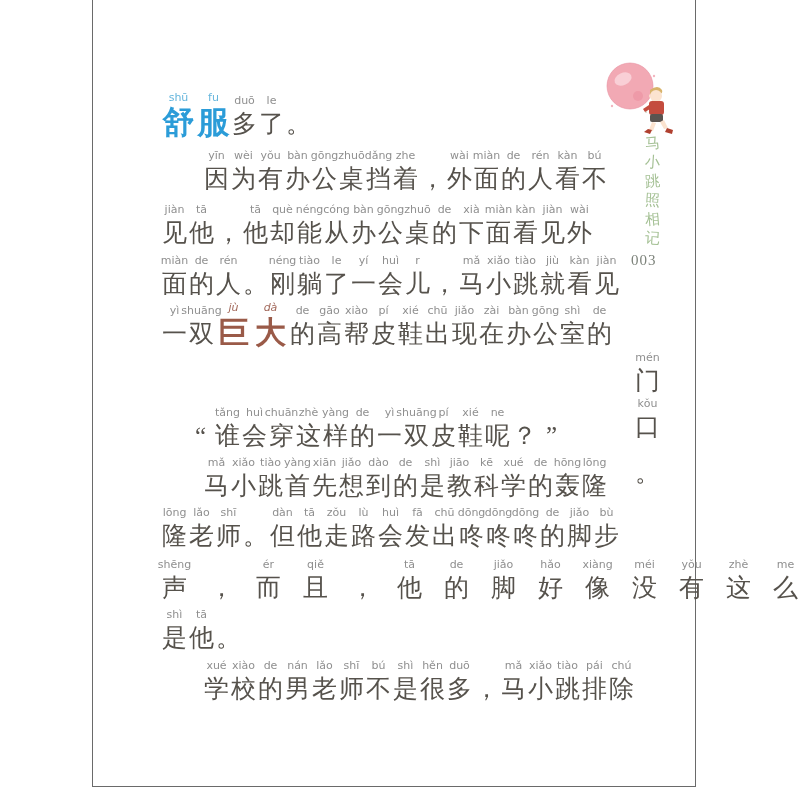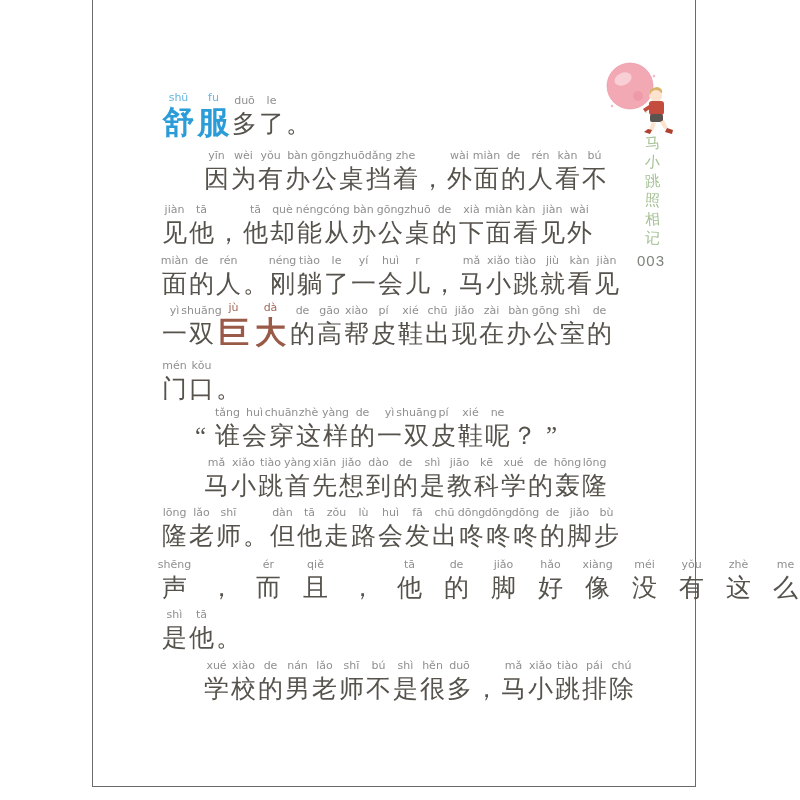--- a/index.html
+++ b/index.html
@@ -29,40 +29,40 @@
   }
   
   .s-b{width:35px;}
   .s-b .py{color:#64b5dc;}
   .s-b .hz{
     color:#2b9cd8;font-weight:700;font-size:32px;line-height:36px;height:36px;
     font-family:"DejaVu Sans",sans-serif;
   }
   
   .s-r{width:37px;}
-  .s-r .py{color:#a2685a;}
+  .s-r .py{color:#a2685a;font-style:italic;}
   .s-r .hz{
     color:#9a5a48;font-weight:700;font-size:31px;line-height:36px;height:36px;
     font-family:"DejaVu Sans",sans-serif;
   }
   
   .illustration{position:absolute;left:505px;top:60px;width:90px;height:80px;}
   .side-title{
     position:absolute;left:544px;top:137px;width:30px;
     display:flex;flex-direction:column;align-items:center;gap:2px;
   }
   .side-char{
     font-family:"Liberation Serif",serif;font-size:15px;line-height:17px;
     color:#a4c094;
   }
   .side-char:nth-child(odd){transform:rotate(-5deg);}
   .side-char:nth-child(even){transform:rotate(4deg);}
   .page-number{
-    position:absolute;left:538px;top:254px;width:40px;text-align:center;
-    font-family:Liberation Sans, sans-serif;font-size:15px;color:#7d837b;
+    position:absolute;left:538px;top:254px;width:40px;
+    font-family:Liberation Serif, serif;font-size:15px;color:#7d837b;
     letter-spacing:1px;
   }
 </style>
 </head>
 <body>
 
 <div class="book-page">
 
   <div>
       <div class="ruby-line" style="top: 93px;">
@@ -344,21 +344,21 @@
         </span>
         <span class="cell">
           <span class="py">shì</span>
           <span class="hz">室</span>
         </span>
         <span class="cell">
           <span class="py">de</span>
           <span class="hz">的</span>
         </span>
       </div>
-      <div class="ruby-line" style="top: 361px;">
+      <div class="ruby-line" style="top: 353px; flex-direction: column;">
         <span class="cell">
           <span class="py">mén</span>
           <span class="hz">门</span>
         </span>
         <span class="cell">
           <span class="py">kǒu</span>
           <span class="hz">口</span>
         </span>
         <span class="cell">
           <span class="py"></span>

